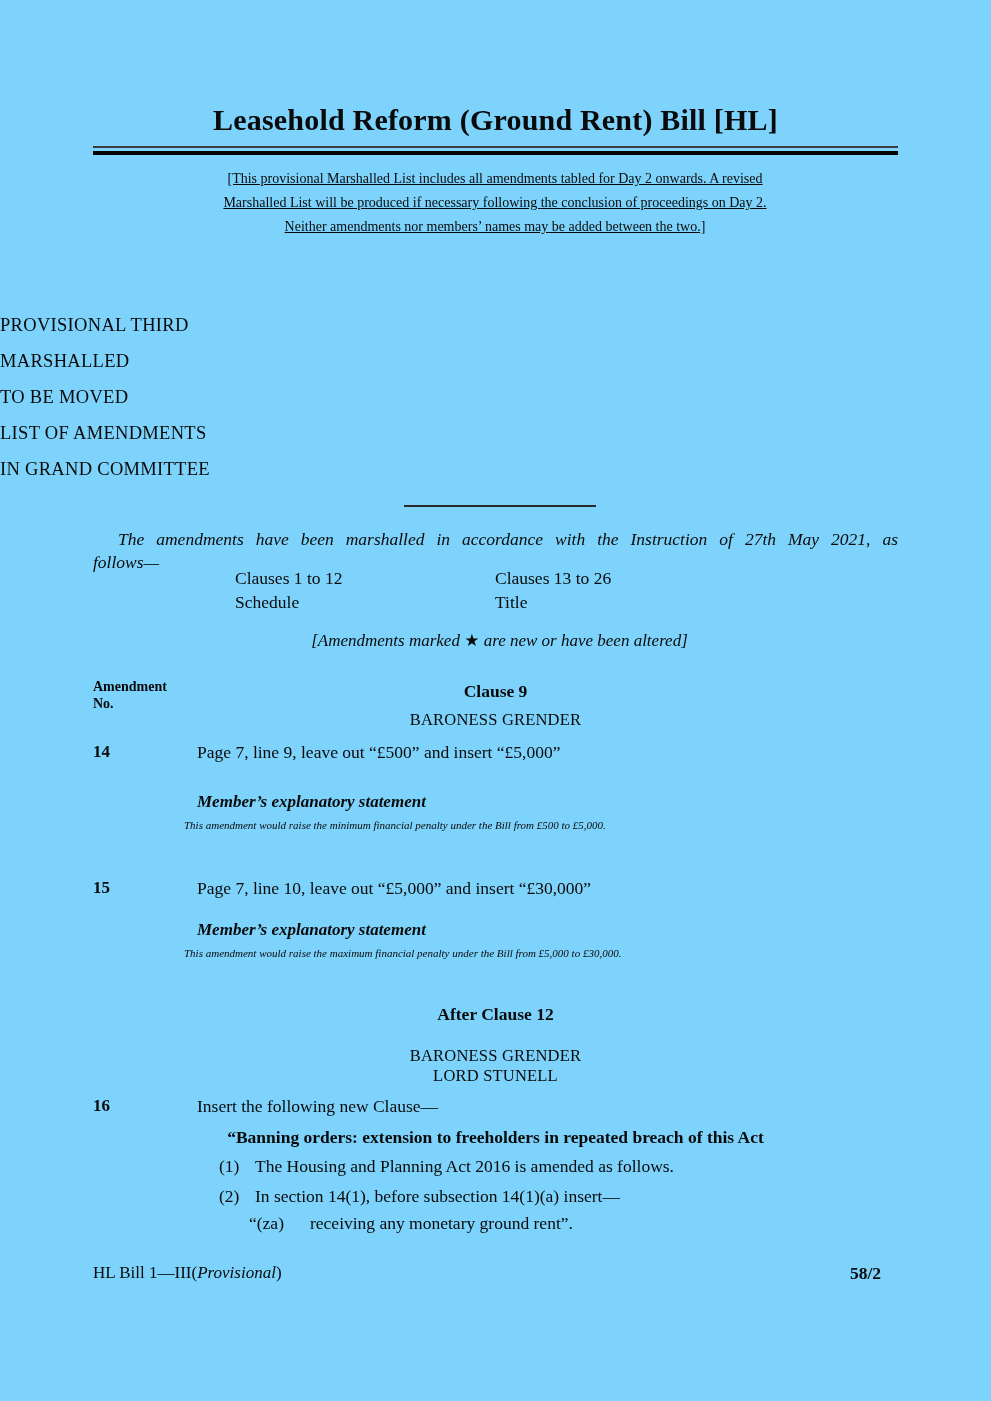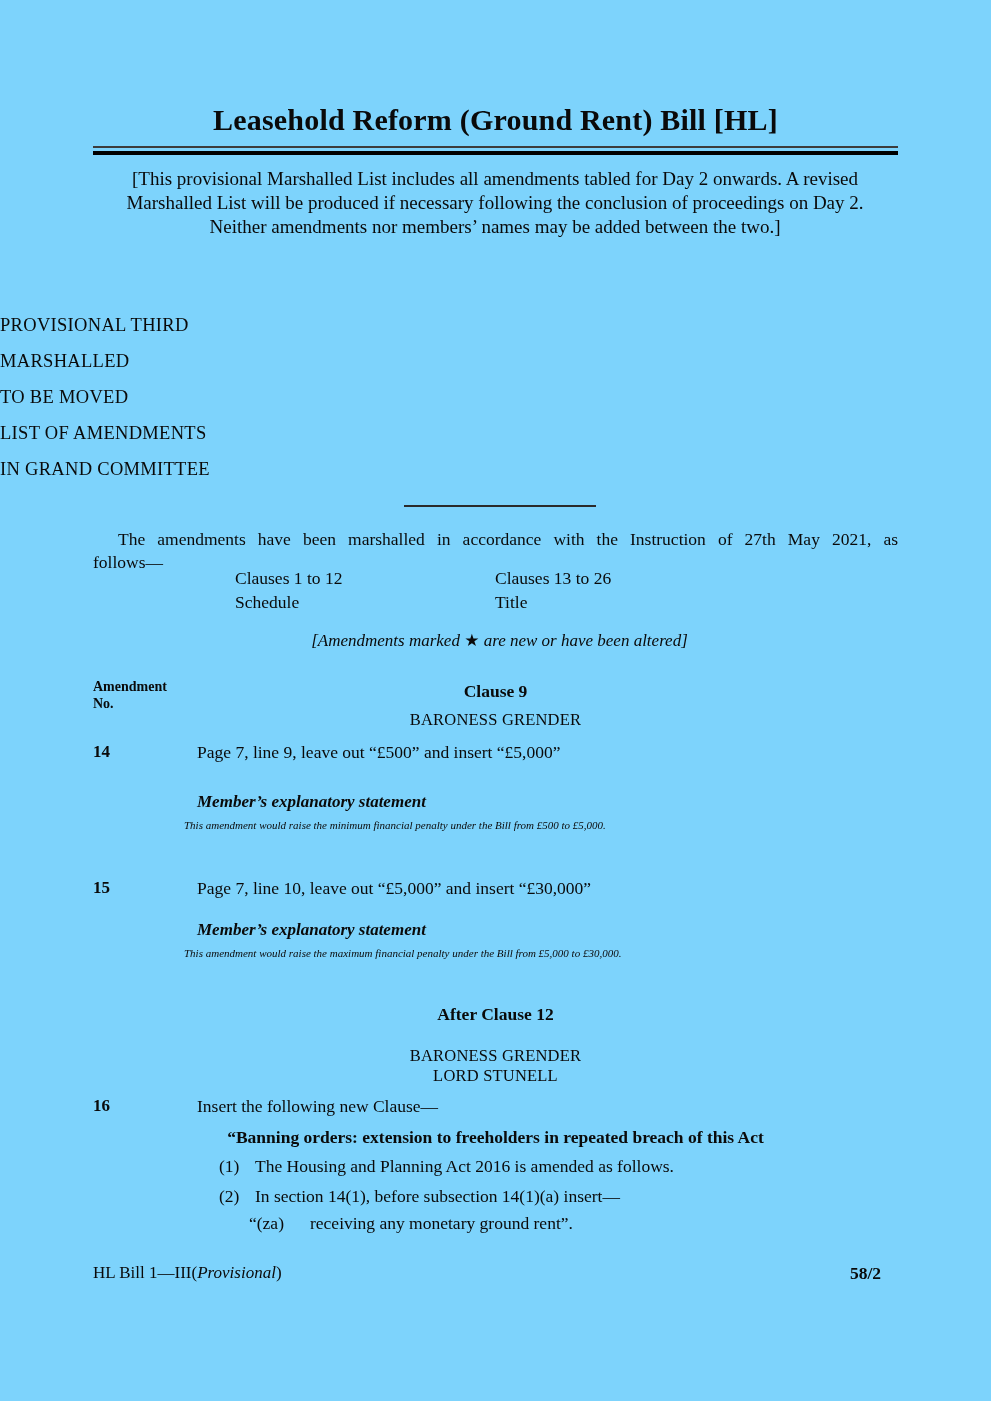--- a/index.html
+++ b/index.html
@@ -30,42 +30,44 @@
     top: 146px;
     width: 805px;
     height: 3px;
     border-top: 2px solid #3c3c3c;
     border-bottom: 4px solid #000000;
   }
   .header-note {
     left: 95px;
     width: 800px;
     top: 167px;
-    font-size: 19px;
+    font-size: 14px;
     line-height: 24px;
     text-align: center;
+    text-decoration: underline;
   }
   .headings-block {
     top: 307px;
     left: 0; right: 0;
     font-size: 18.5px;
     line-height: 36px;
     letter-spacing: 0.3px;
   }
   .short-divider {
     left: 404px;
     top: 505px;
     width: 192px;
     height: 0;
     border-top: 2px solid #2a2a2a;
   }
   .marshalling {
     left: 93px;
     width: 805px;
     top: 528px;
+    font-style: italic;
     font-size: 17.5px;
     line-height: 23px;
   }
   .marshalling .j1 {
     text-indent: 25px;
     text-align: justify;
     text-align-last: justify;
   }
   .col-list {
     top: 566px;

